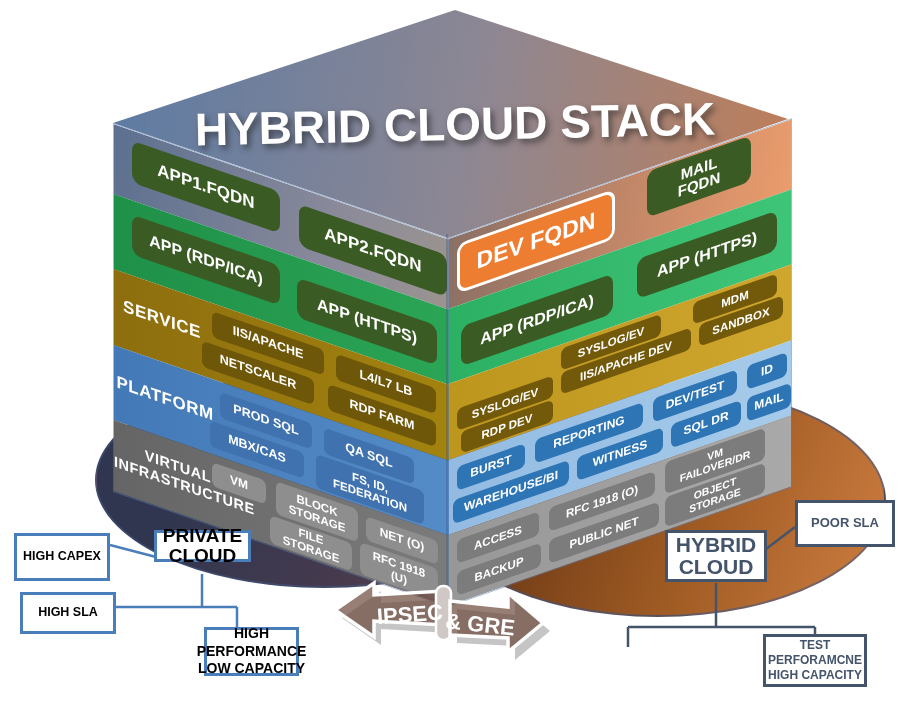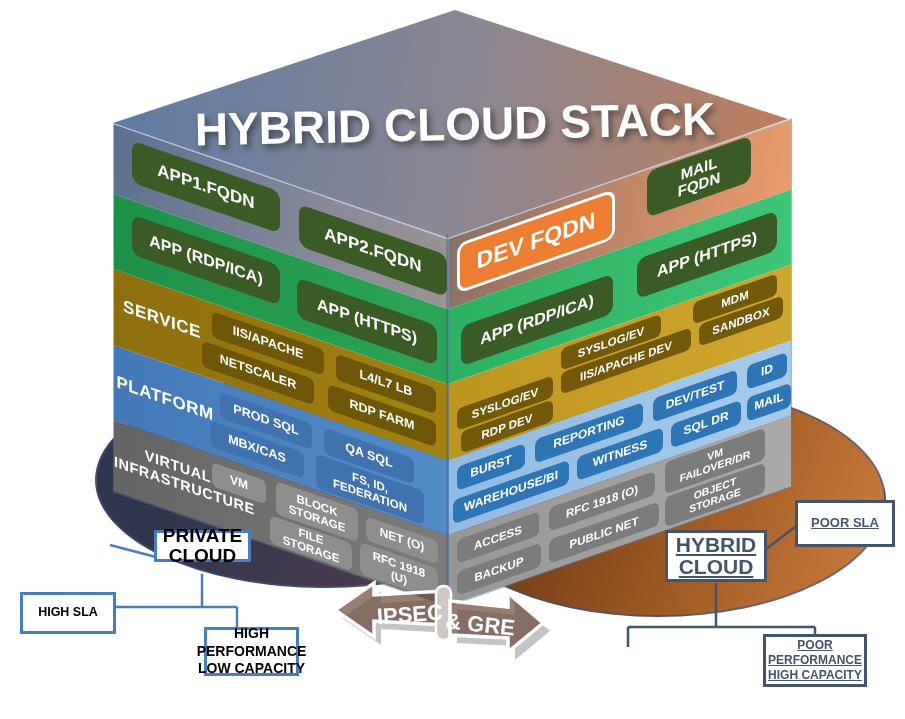--- a/index.html
+++ b/index.html
@@ -54,21 +54,21 @@
   .lbl{position:absolute;color:#fff;font-weight:bold;text-align:center;letter-spacing:.5px;
        line-height:1.15;}
   
   .ribbon{position:absolute;left:310px;top:563px;z-index:4;}
   .lines{position:absolute;inset:0;z-index:4;pointer-events:none;}
   
   .co{position:absolute;z-index:5;background:#fff;display:flex;align-items:center;
       justify-content:center;text-align:center;font-weight:bold;line-height:1.25;
       box-sizing:border-box;padding:2px 3px;}
   .co-blue{border:3px solid #4a7ebb;color:#000;}
-  .co-navy{border:3px solid #44546a;color:#44546a;text-decoration:underline;}
+  .co-navy{border:3px solid #44546a;color:#44546a;}
 </style>
 </head>
 <body>
 
 <div class="canvas">
 
   <div class="ell ell-l"></div>
   <div class="ell ell-r"></div>
 
   <div class="topface"></div>
@@ -168,20 +168,21 @@
     </g>
     <g stroke="#44546a" stroke-width="2.5" fill="none">
       <path d="M766,549 L795,527"></path>
       <path d="M716,583 L716,627"></path>
       <path d="M628,627 L815,627"></path>
       <path d="M628,627 L628,647"></path>
       <path d="M815,627 L815,637"></path>
     </g>
   </svg>
 
+  <div class="co co-blue" style="left:14px;top:533px;width:96px;height:48px;font-size:12.5px">HIGH CAPEX</div>
   <div class="co co-blue" style="left:154px;top:530px;width:97px;height:32px;font-size:19px;line-height:1.05">PRIVATE CLOUD</div>
   <div class="co co-blue" style="left:20px;top:592px;width:96px;height:42px;font-size:12.5px">HIGH SLA</div>
   <div class="co co-blue" style="left:204px;top:627px;width:95px;height:49px;font-size:14px">HIGH PERFORMANCE LOW CAPACITY</div>
   <div class="co co-navy" style="left:795px;top:500px;width:100px;height:47px;font-size:13px">POOR SLA</div>
   <div class="co co-navy" style="left:665px;top:530px;width:102px;height:52px;font-size:21px;line-height:1.05">HYBRID CLOUD</div>
-  <div class="co co-navy" style="left:763px;top:634px;width:104px;height:53px;font-size:12px">POOR PERFORMANCE HIGH CAPACITY</div>
+  <div class="co co-navy" style="left:763px;top:634px;width:104px;height:53px;font-size:12px">TEST PERFORAMCNE HIGH CAPACITY</div>
 
 </div>
 
 </body></html>

